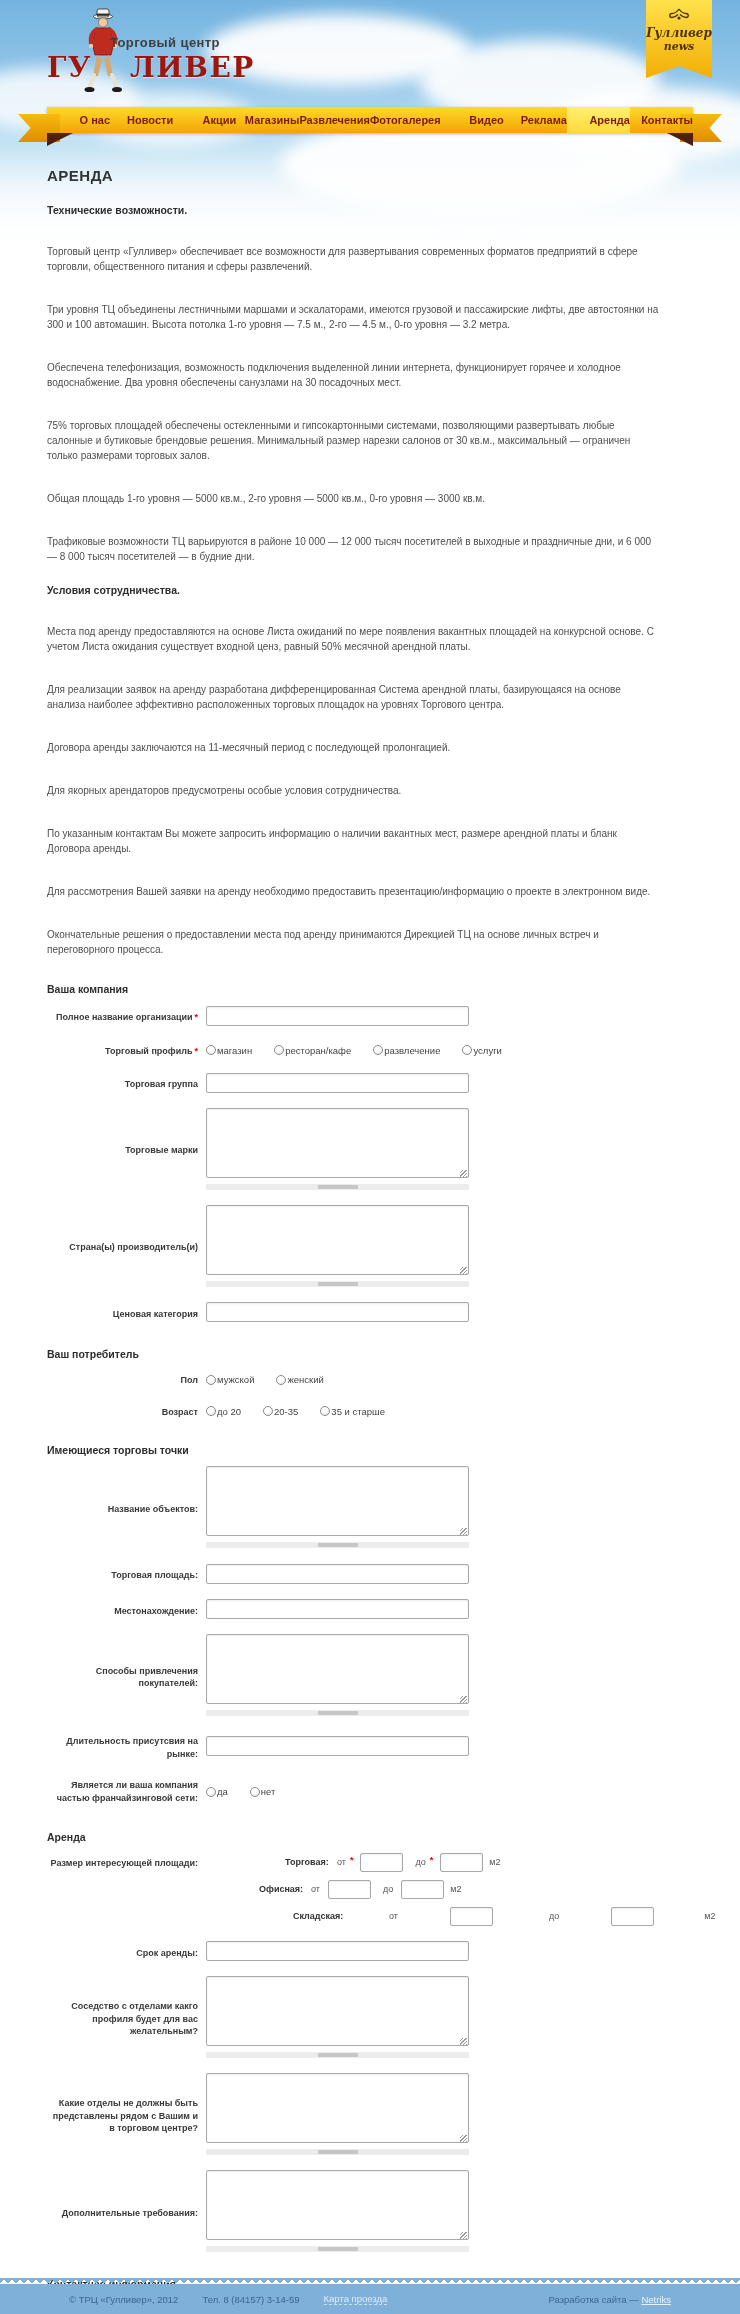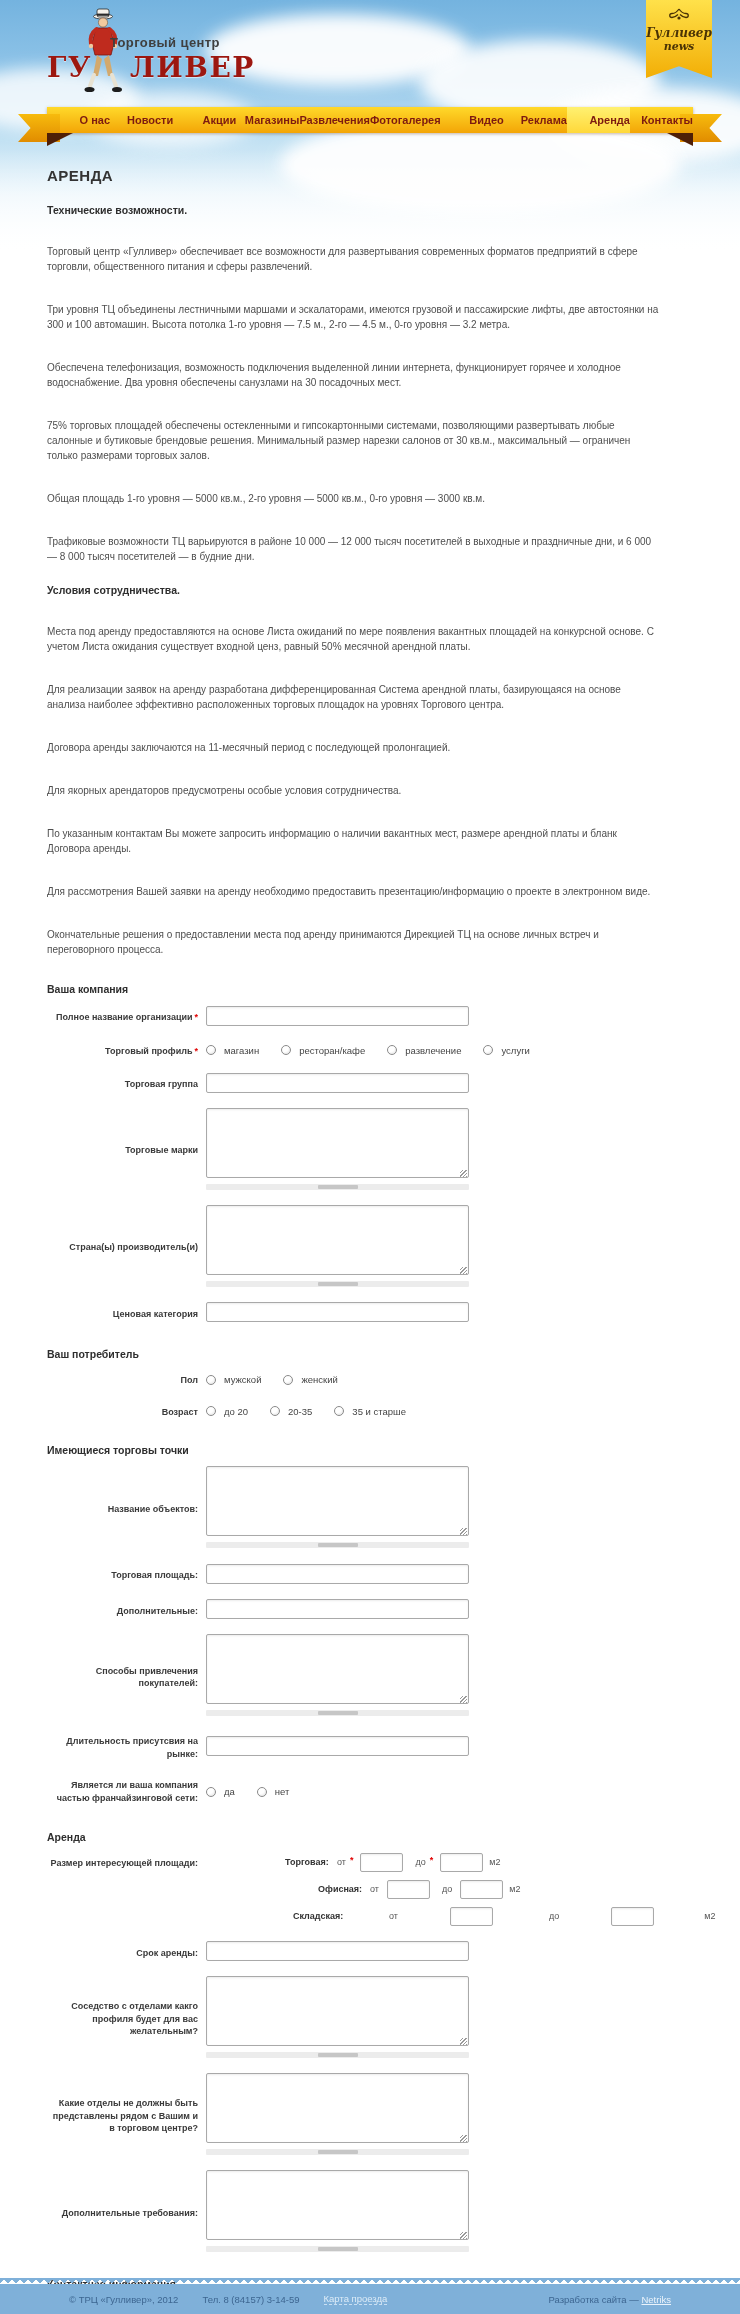--- a/index.html
+++ b/index.html
@@ -54,21 +54,21 @@
   input.ti{width:263px;height:20px;border:1px solid #a9a9a9;border-radius:2px;box-sizing:border-box;
     font-size:10px;padding:0 4px;background:#fff;box-shadow:inset 0 1px 2px rgba(0,0,0,.08);}
   .ta-wrap{position:relative;width:263px;}
   textarea.ta{width:263px;height:70px;border:1px solid #a9a9a9;border-radius:2px;box-sizing:border-box;resize:none;
     background:#fff;box-shadow:inset 0 1px 2px rgba(0,0,0,.08);font-size:10px;font-family:"Liberation Sans",sans-serif;}
   .grip{position:absolute;right:2px;bottom:5px;width:7px;height:7px;
     background:repeating-linear-gradient(135deg,transparent 0 1.5px,#999 1.5px 2.5px);}
   .hscroll{position:relative;width:263px;height:6px;background:#ececec;border-radius:1px;margin-top:2px;}
   .thumb{position:absolute;left:50%;top:1px;width:40px;height:4px;margin-left:-20px;background:#c6c6c6;border-radius:1px;}
   .radios{display:flex;gap:22px;padding-top:3px;margin-left:8px;}
-  .radio{display:flex;align-items:center;gap:8px;font-size:9.5px;color:#454545;cursor:pointer;white-space:nowrap;}
+  .radio{display:flex;align-items:center;gap:1px;font-size:9.5px;color:#454545;cursor:pointer;white-space:nowrap;}
   .rc{width:10px;height:10px;border:1px solid #8a8a8a;border-radius:50%;box-sizing:border-box;flex:none;
     background:radial-gradient(circle at 35% 30%,#fff 40%,#ddd);}
   .size-row{display:flex;align-items:center;margin:0 0 8px 87px;font-size:9px;color:#555;}
   .size-name{font-weight:bold;color:#333;width:52px;flex:none;}
   .ft{margin-right:4px;}
   .sreq{color:#e00000;font-weight:bold;position:relative;top:-2px;margin-right:3px;}
   input.si{width:43px;height:19px;border:1px solid #a9a9a9;border-radius:2px;box-sizing:border-box;margin:0 12px 0 4px;
     box-shadow:inset 0 1px 2px rgba(0,0,0,.08);font-size:10px;padding:0 3px;}
   input.si.last{margin-right:6px;}
   
@@ -277,21 +277,21 @@
             </div>
         </div>
       </div>
 
       <div class="frow">
         <div class="flabel"><span>Торговая площадь:</span></div>
         <div class="fctl"><input class="ti" type="text" style=""></div>
       </div>
 
       <div class="frow">
-        <div class="flabel"><span>Дополнительные:</span></div>
+        <div class="flabel"><span>Местонахождение:</span></div>
         <div class="fctl"><input class="ti" type="text" style=""></div>
       </div>
 
       <div class="frow">
         <div class="flabel"><span>Способы привлечения покупателей:</span></div>
         <div class="fctl">
           <div class="ta-wrap"><textarea class="ta" style=""></textarea><span class="grip"></span></div>
           <div class="hscroll">
               <span class="thumb"></span>
             </div>
@@ -326,21 +326,21 @@
             <div class="size-row" style="margin-left:79px;">
               <span class="size-name">Торговая:</span>
               <span class="ft">от</span>
                 <span class="sreq">*</span>
               <input class="si" type="text" style="">
               <span class="ft">до</span>
                 <span class="sreq">*</span>
               <input class="si last" type="text" style="">
               <span>м2</span>
             </div>
-            <div class="size-row" style="margin-left:112px;">
+            <div class="size-row" style="margin-left:53px;">
               <span class="size-name">Офисная:</span>
               <span class="ft">от</span>
               <input class="si" type="text" style="">
               <span class="ft">до</span>
               <input class="si last" type="text" style="">
               <span>м2</span>
             </div>
             <div class="size-row" style="gap:44px;">
               <span class="size-name">Складская:</span>
               <span class="ft">от</span>

